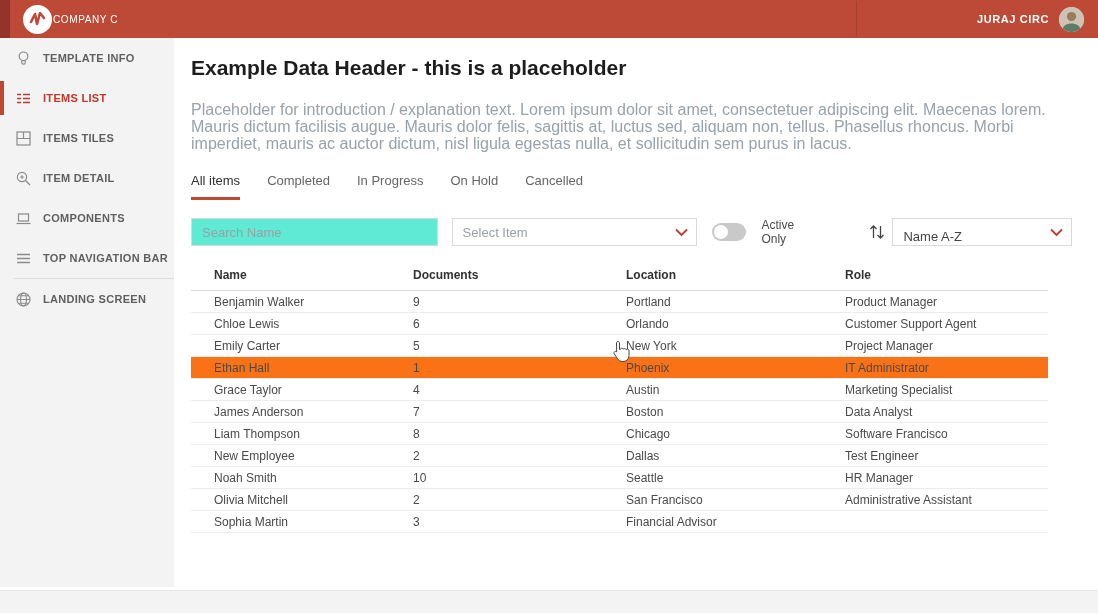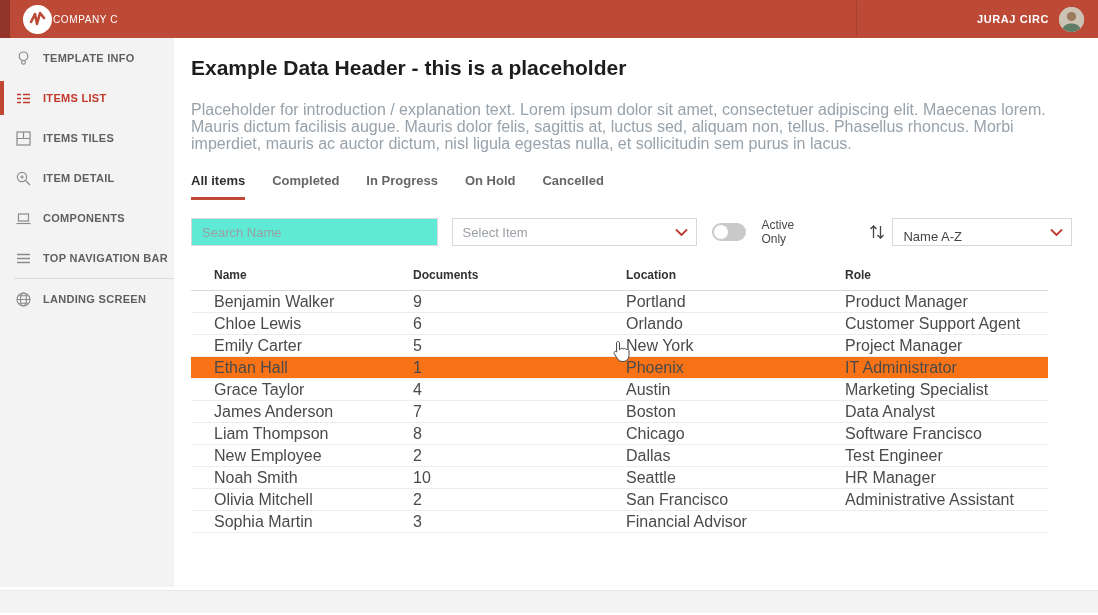--- a/index.html
+++ b/index.html
@@ -27,21 +27,21 @@
   .side-item.active .s-label { color:#c0392b; }
   .side-divider { height:1px; background:#dcdcdc; margin:0 0 0 14px; }
   .collapse-btn { position:absolute; left:152px; top:556px; width:20px; height:22px; display:flex; align-items:center; justify-content:center; cursor:pointer; color:#3f4e9e; }
 
   
   .main { position:absolute; top:38px; left:174px; width:915px; height:552px; background:#fff; padding:18px 17px 0 17px; }
   .page-title { font-size:21px; font-weight:700; color:#1d1d1d; }
   .page-intro { margin-top:21px; width:872px; font-size:16px; line-height:17px; color:#98a2ab; }
 
   
-  .tabs { display:flex; margin-top:21px;font-weight:bold; }
+  .tabs { display:flex; margin-top:21px; }
   .tab { position:relative; font-size:13px; color:#666; padding:0 0 12px 0; margin-right:27px; cursor:pointer; }
   .tab.active { color:#2f2f2f; }
   .tab .tab-underline { display:none; position:absolute; left:0; right:0; bottom:0; height:3px; background:#c14735; }
   .tab.active .tab-underline { display:block; }
 
   
   .filters { display:flex; align-items:center; margin-top:18px; height:28px; }
   .search-input { width:249px; height:28px; border:1px solid #d9d9d9; background:#5eead4; font-family:"Liberation Sans",sans-serif; font-size:13px; color:#444; padding:0 10px; outline:none; }
   .search-input::placeholder { color:#9aa0a6; }
   .select-box { position:relative; width:248px; height:28px; border:1px solid #d9d9d9; background:#fff; display:flex; align-items:center; padding:0 28px 0 10px; margin-left:14px; cursor:pointer; }
@@ -53,21 +53,21 @@
   .toggle-label { font-size:12px; color:#4a4a4a; margin-left:15px; }
   .sort-icon { margin-left:47px; color:#444; width:18px; height:18px; cursor:pointer; flex:0 0 auto; }
   .sort-select { margin-left:6px; width:181px; }
 
   
   .table { margin-top:13px; width:857px; }
   .t-header { display:flex; height:32px; align-items:center; border-bottom:1px solid #d9d9d9; }
   .t-header .th { font-size:12px; font-weight:700; color:#333; }
   .t-row { display:flex; height:22px; align-items:center; border-bottom:1px solid #ededed; cursor:pointer; }
   .t-row.hovered { background:#f97316; }
-  .t-row .td { font-size:16px; color:#4a4a4a; white-space:nowrap; overflow:hidden; }
+  .t-row .td { font-size:12px; color:#4a4a4a; white-space:nowrap; overflow:hidden; }
   .col0 { width:222px; padding-left:23px; }
   .col1 { width:213px; }
   .col2 { width:219px; }
   .col3 { width:203px; }
 
   
   .footer { position:absolute; left:0; top:590px; width:1098px; height:23px; background:#f3f3f3; border-top:1px solid #e7e7e7; }
 
   
   .cursor { position:absolute; left:612px; top:340px; width:19px; height:23px; pointer-events:none; z-index:50; }

